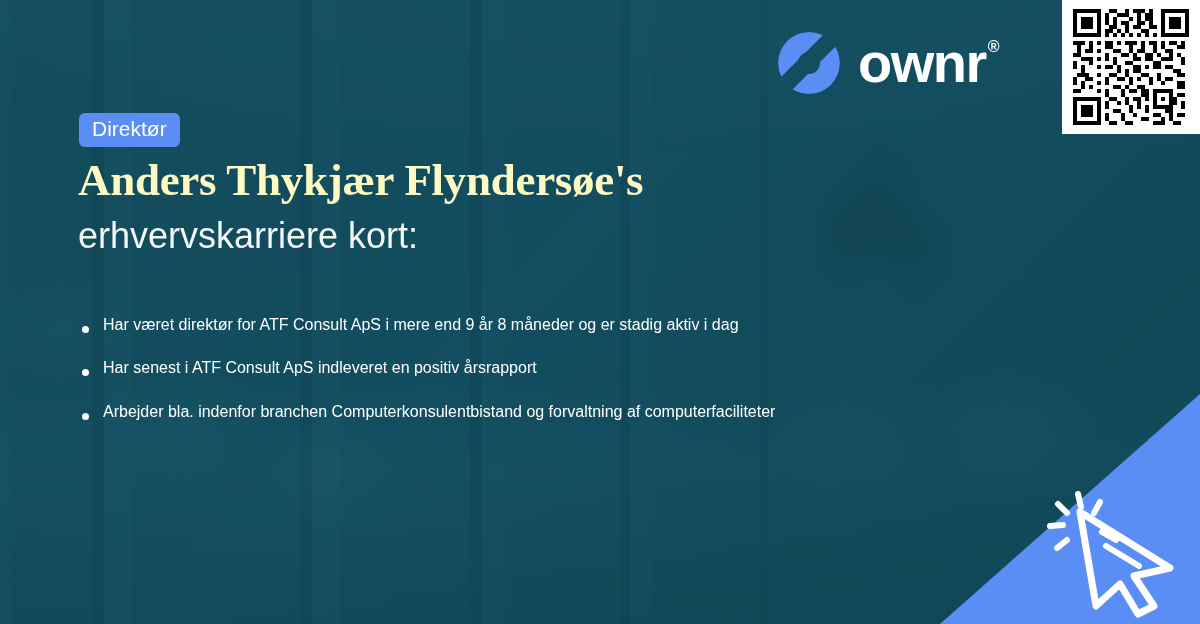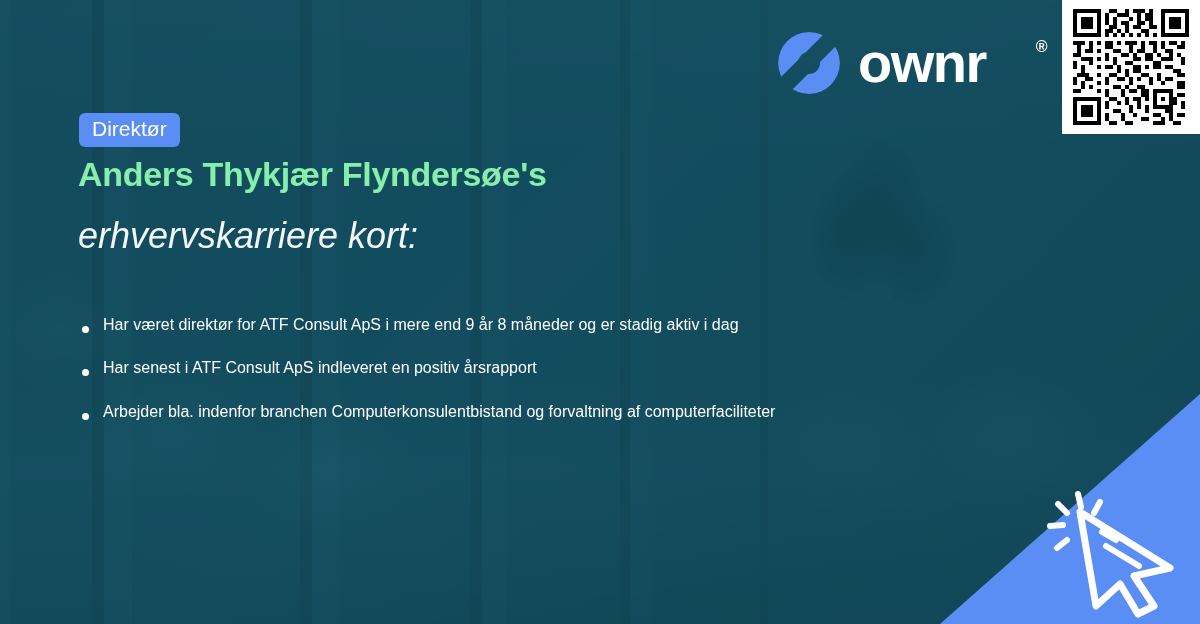--- a/index.html
+++ b/index.html
@@ -73,21 +73,20 @@
   .logo {
     position:absolute; left:778px; top:32px;
     display:flex; align-items:center; gap:18px;
   }
   .logo-mark { width:62px; height:62px; display:block; }
   .logo-word {
     display:flex; align-items:flex-start;
     color:#ffffff;
     font-size:56px; font-weight:bold; letter-spacing:-1.5px;
     line-height:1;
-    gap:48px;
   }
   .logo-reg { font-size:16px; font-weight:bold; margin-top:4px; margin-left:2px; }
 
   
   .qr-panel {
     position:absolute; left:1062px; top:0px;
     width:138px; height:134px;
     background:#ffffff;
     display:flex; align-items:center; justify-content:center;
   }
@@ -101,33 +100,33 @@
     font-size:21px;
     padding:4px 13px 6px 13px;
     border-radius:6px;
     line-height:1.15;
     text-align:center;
   }
 
   
   .title {
     position:absolute; left:78px; top:155px;
-    color:#86efac;
-    font-size:34px; font-weight:bold;
+    color:#fef9c3;
+    font-size:45px; font-weight:bold;
     letter-spacing:-.3px;
     line-height:1.12;
     white-space:nowrap;
+    font-family:Liberation Serif, serif;
   }
   .subtitle {
     position:absolute; left:78px; top:214px;
     color:#f2f7f8;
     font-size:36px; font-weight:normal;
     line-height:1.2;
     white-space:nowrap;
-    font-style:italic;
   }
 
   
   .bullets {
     position:absolute; left:78px; top:313px;
     width:840px;
     list-style:none;
   }
   .bullet {
     position:relative;

